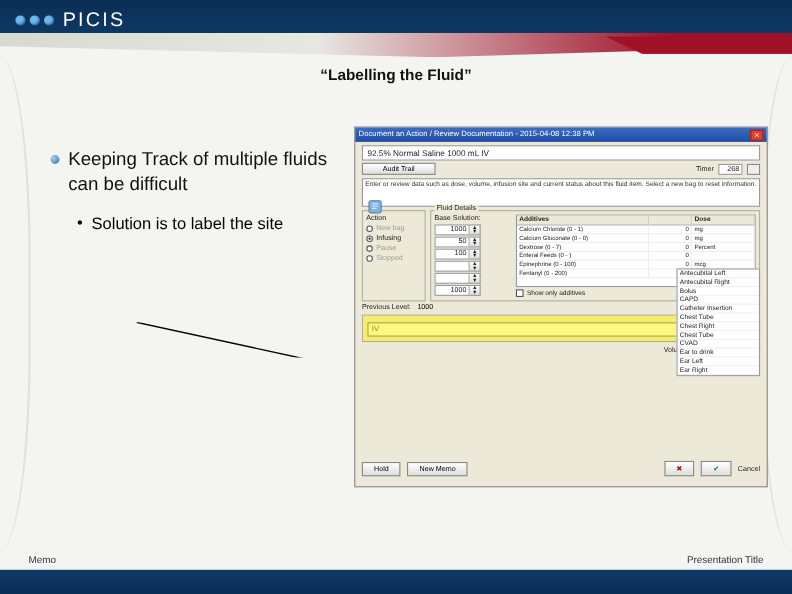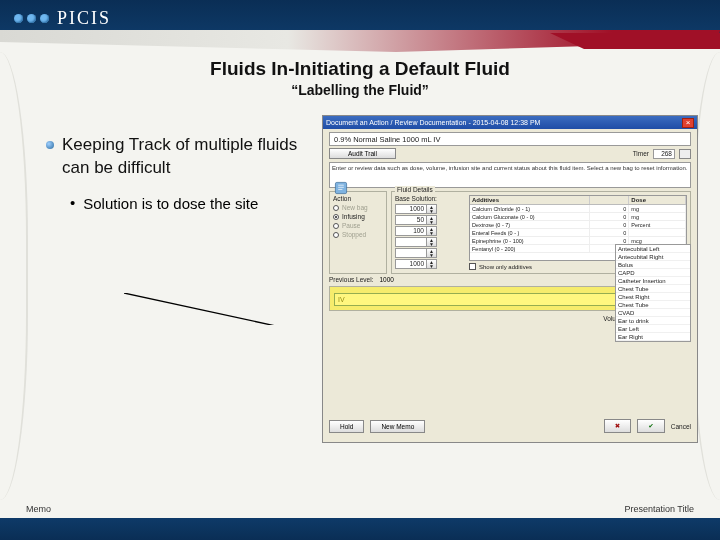--- a/index.html
+++ b/index.html
@@ -12,21 +12,21 @@
   }
   
   .brandbar {
     position: absolute; top: 0; left: 0; right: 0; height: 36px;
     background: linear-gradient(#0a2e55, #0e3a68);
     display: flex; align-items: center;
     padding-left: 14px;
   }
   .brandbar .dots { display: flex; gap: 4px; margin-right: 8px; }
   .brandbar .dot { width: 9px; height: 9px; border-radius: 50%; background: #6fb7f0; box-shadow: inset -1px -1px 2px #2a6aa0; }
-  .brandbar .brand-text { color: #fff; font-size: 18px; letter-spacing: 2px; font-weight: 300; font-family: Liberation Serif, serif; }
+  .brandbar .brand-text { color: #fff; font-size: 18px; letter-spacing: 2px; font-weight: 300; font-family: Liberation Sans, sans-serif; }
   .swoosh {
     position: absolute; top: 30px; left: 0; right: 0; height: 22px;
     background: linear-gradient(90deg, #d9d9d4 0%, #e8e8e3 40%, #a01027 85%);
     border-radius: 0 0 60px 0 / 0 0 22px 0;
     clip-path: polygon(0 0, 100% 0, 100% 55%, 55% 100%, 0 55%);
   }
   .swoosh2 {
     position: absolute; top: 33px; right: 0; width: 170px; height: 16px;
     background: #a01027;
     clip-path: polygon(0 0, 100% 0, 100% 100%, 20% 100%);
@@ -173,48 +173,47 @@
       <span class="dot"></span>
   </div>
   <span class="brand-text">PICIS</span>
 </div>
 <div class="swoosh"></div>
 <div class="swoosh2"></div>
 <div class="side-curve-left"></div>
 <div class="side-curve-right"></div>
 
 <div class="title-block">
-  <div class="title-main">Fluids In-Initiating a Default Fluid</div>
   <div class="title-sub">“Labelling the Fluid”</div>
 </div>
 
 <div class="bullets">
   <div class="b1">
     <span class="marker"></span>
     <span class="text">Keeping Track of multiple fluids can be difficult</span>
   </div>
   <div class="b2">
     <span class="dot">•</span>
-    <span class="text">Solution is to dose the site</span>
+    <span class="text">Solution is to label the site</span>
   </div>
 </div>
 
 <svg class="pointer-line">
   <line x1="0" y1="0" x2="460" y2="100" stroke="#000" stroke-width="1.3"></line>
 </svg>
 <div class="arrowhead" style="top: 389px; left: 579px; transform: rotate(12deg);"></div>
 
 <div class="shot">
   <div class="titlebar">
     <span>Document an Action / Review Documentation - 2015-04-08 12:38 PM</span>
     <span class="close">×</span>
   </div>
   <div class="inner">
     <div class="fluid-name">
-      <span>0.9% Normal Saline 1000 mL IV</span>
+      <span>92.5% Normal Saline 1000 mL IV</span>
     </div>
     <div class="row1">
       <button class="btn-audit">Audit Trail</button>
       <span class="timer-label">Timer</span>
       <div class="timer-box">268</div>
       <div class="timer-stop"></div>
     </div>
 
     <div class="notes-icon">
       <svg viewBox="0 0 20 20">

